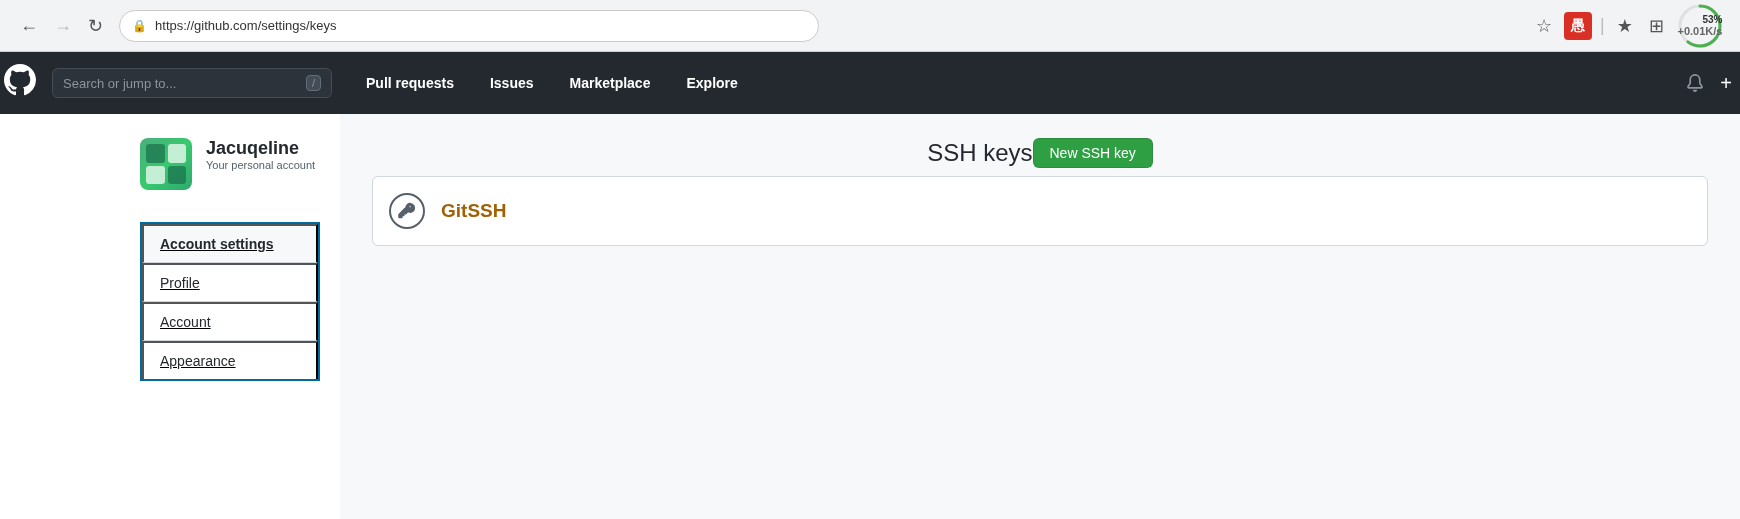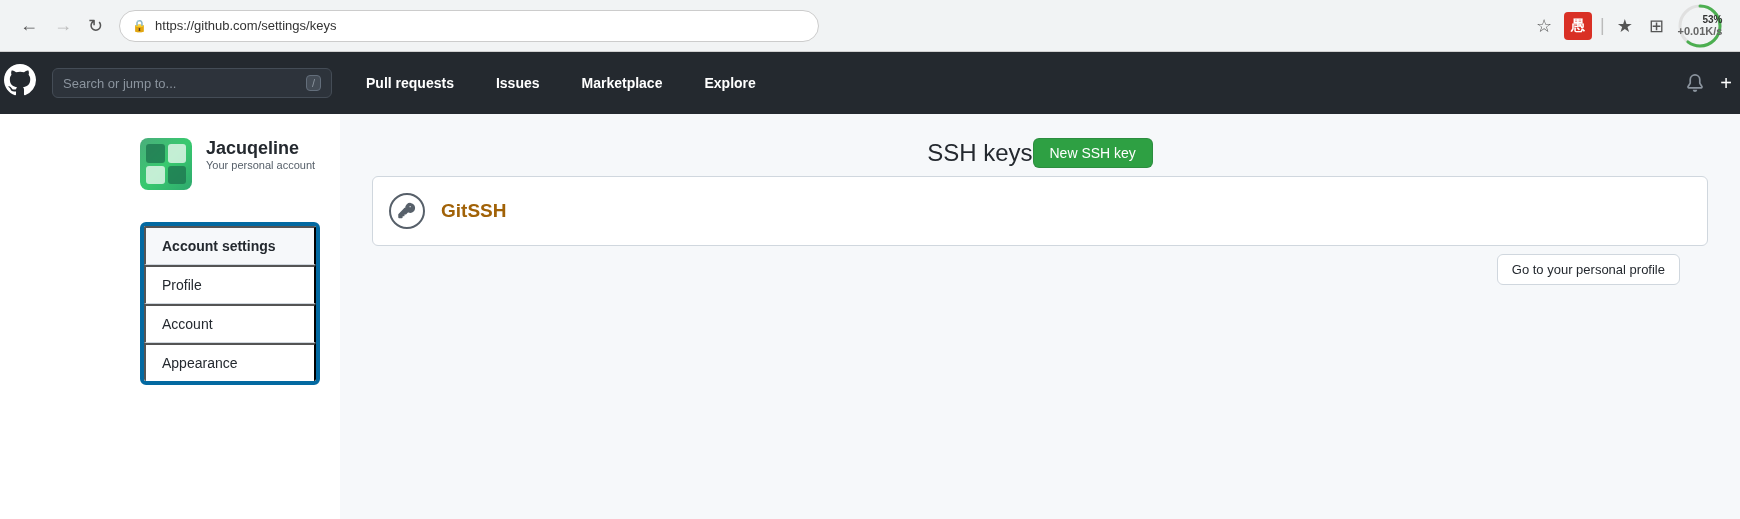--- a/index.html
+++ b/index.html
@@ -85,21 +85,21 @@
     }
     .search-slash {
       margin-left: auto;
       background: #444c56;
       border: 1px solid #636e7b;
       border-radius: 4px;
       padding: 1px 5px;
       font-size: 11px;
       color: #8b949e;
     }
-    .gh-nav { display: flex; align-items: flex-end; gap: 22px; margin-left: 8px; }
+    .gh-nav { display: flex; align-items: flex-end; gap: 16px; margin-left: 8px; }
     .gh-nav-item { color: white; font-size: 14px; font-weight: 600; padding: 8px 10px; cursor: pointer; text-decoration: none; background: none; border: none; }
     .gh-nav-right { margin-left: auto; display: flex; align-items: center; gap: 8px; }
     .gh-icon-btn { background: none; border: none; color: #8b949e; font-size: 18px; cursor: pointer; padding: 4px; display: flex; align-items: center; }
     .gh-plus-btn { background: none; border: none; color: white; font-size: 20px; cursor: pointer; padding: 4px; display: flex; align-items: center; }
 
     
     .main-content {
       display: flex;
       background: #f6f8fa;
       height: calc(519px - 52px - 62px);
@@ -137,21 +137,21 @@
       border-radius: 3px;
     }
     .avatar-cell.dark {
       background: rgba(30, 120, 80, 0.8);
     }
     .user-info {}
     .user-name { font-size: 18px; font-weight: 600; color: #24292f; }
     .user-subtitle { font-size: 11px; color: #57606a; }
 
     
-    .sidebar-nav { border: 4px solid #0369a1; border-radius: 6px; overflow: hidden; }
+    .sidebar-nav { border: 2px solid #0369a1; border-radius: 0; overflow: hidden; text-decoration: underline; }
     .sidebar-nav-item {
       display: block;
       padding: 10px 16px;
       font-size: 14px;
       color: #24292f;
       text-decoration: none;
       cursor: pointer;
       border-bottom: 1px solid #d0d7de;
       background: white;
       width: 100%;
@@ -323,17 +323,14 @@
           <svg width="20" height="20" viewBox="0 0 16 16" fill="currentColor">
             <path fill-rule="evenodd" d="M6.5 5.5a4 4 0 112.731 3.795.75.75 0 00-.714.18L7.44 10.55a.75.75 0 01-.53.22H6v.75a.75.75 0 01-.75.75H4.5v.75a.75.75 0 01-.75.75h-2a.75.75 0 01-.75-.75v-2.19a.75.75 0 01.22-.53l4.24-4.238a.75.75 0 00.18-.714A4.001 4.001 0 016.5 5.5zm4-1.5a.5.5 0 100 1 .5.5 0 000-1z"></path>
           </svg>
         </div>
         <div class="key-info">
           <div class="key-name">GitSSH</div>
         </div>
       </div>
     </div>
 
-    <div class="header-right-section">
-      <button class="personal-profile-btn">Go to your personal profile</button>
-    </div>
   </div>
 </div>
 
 </body></html>

